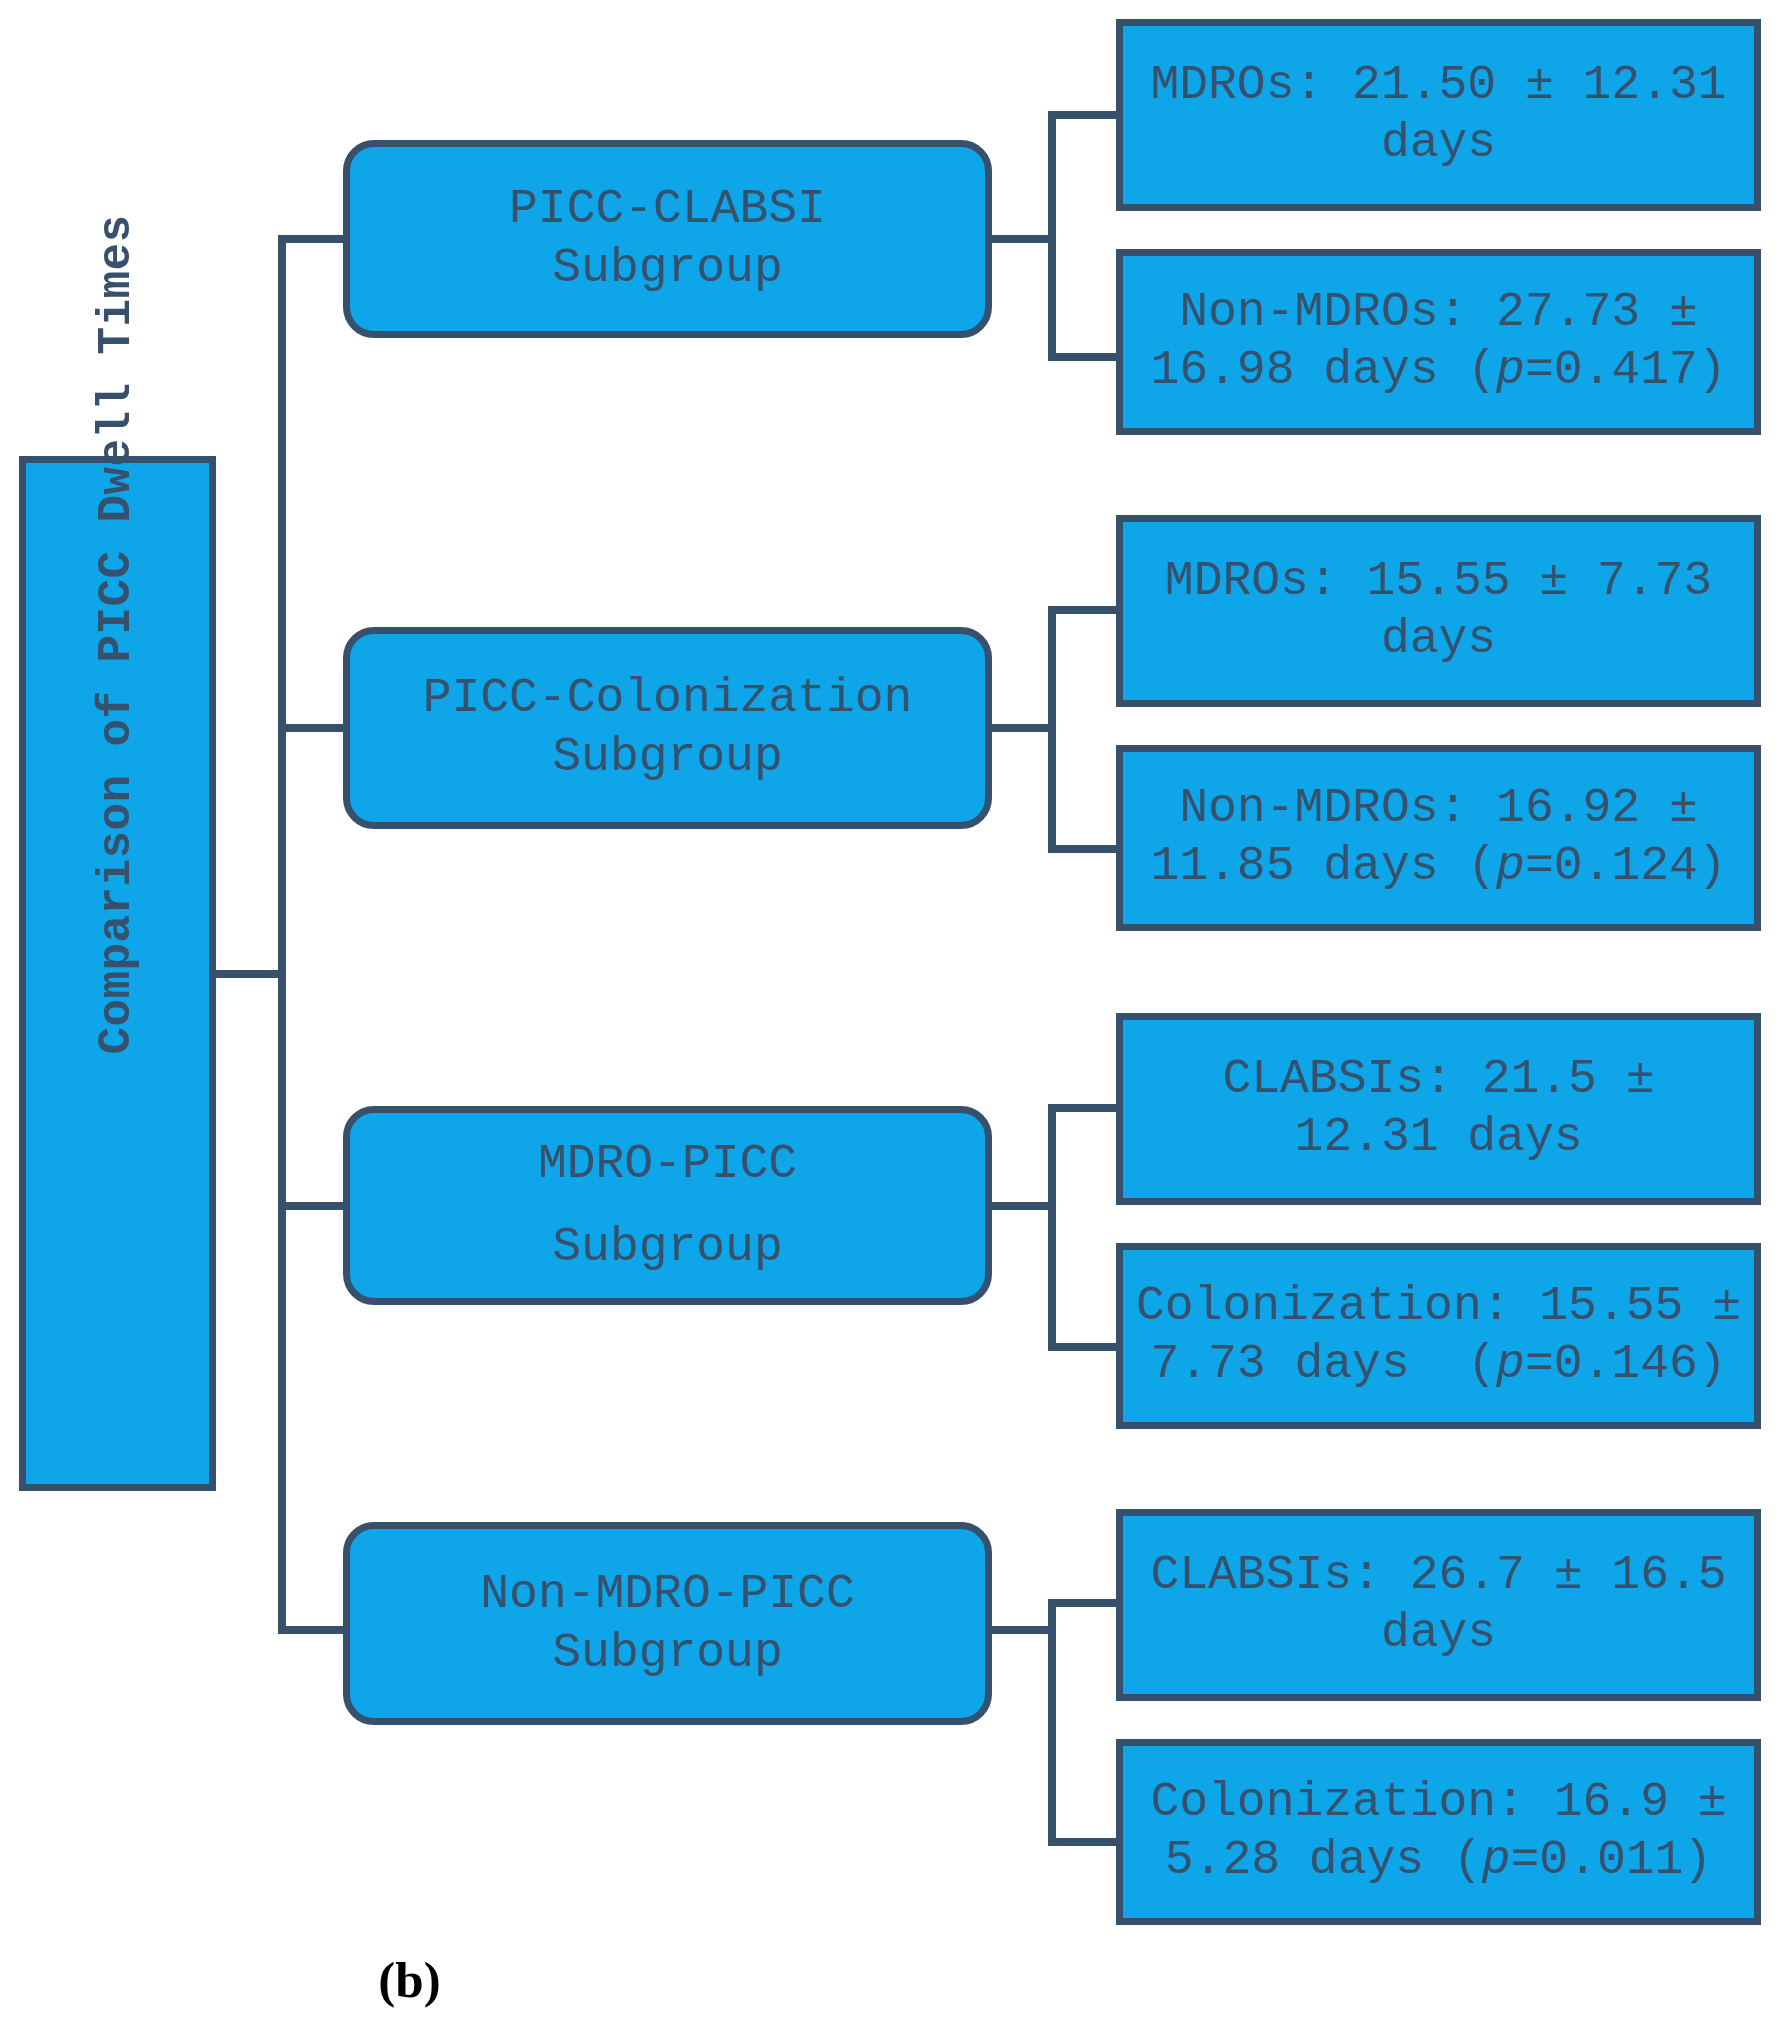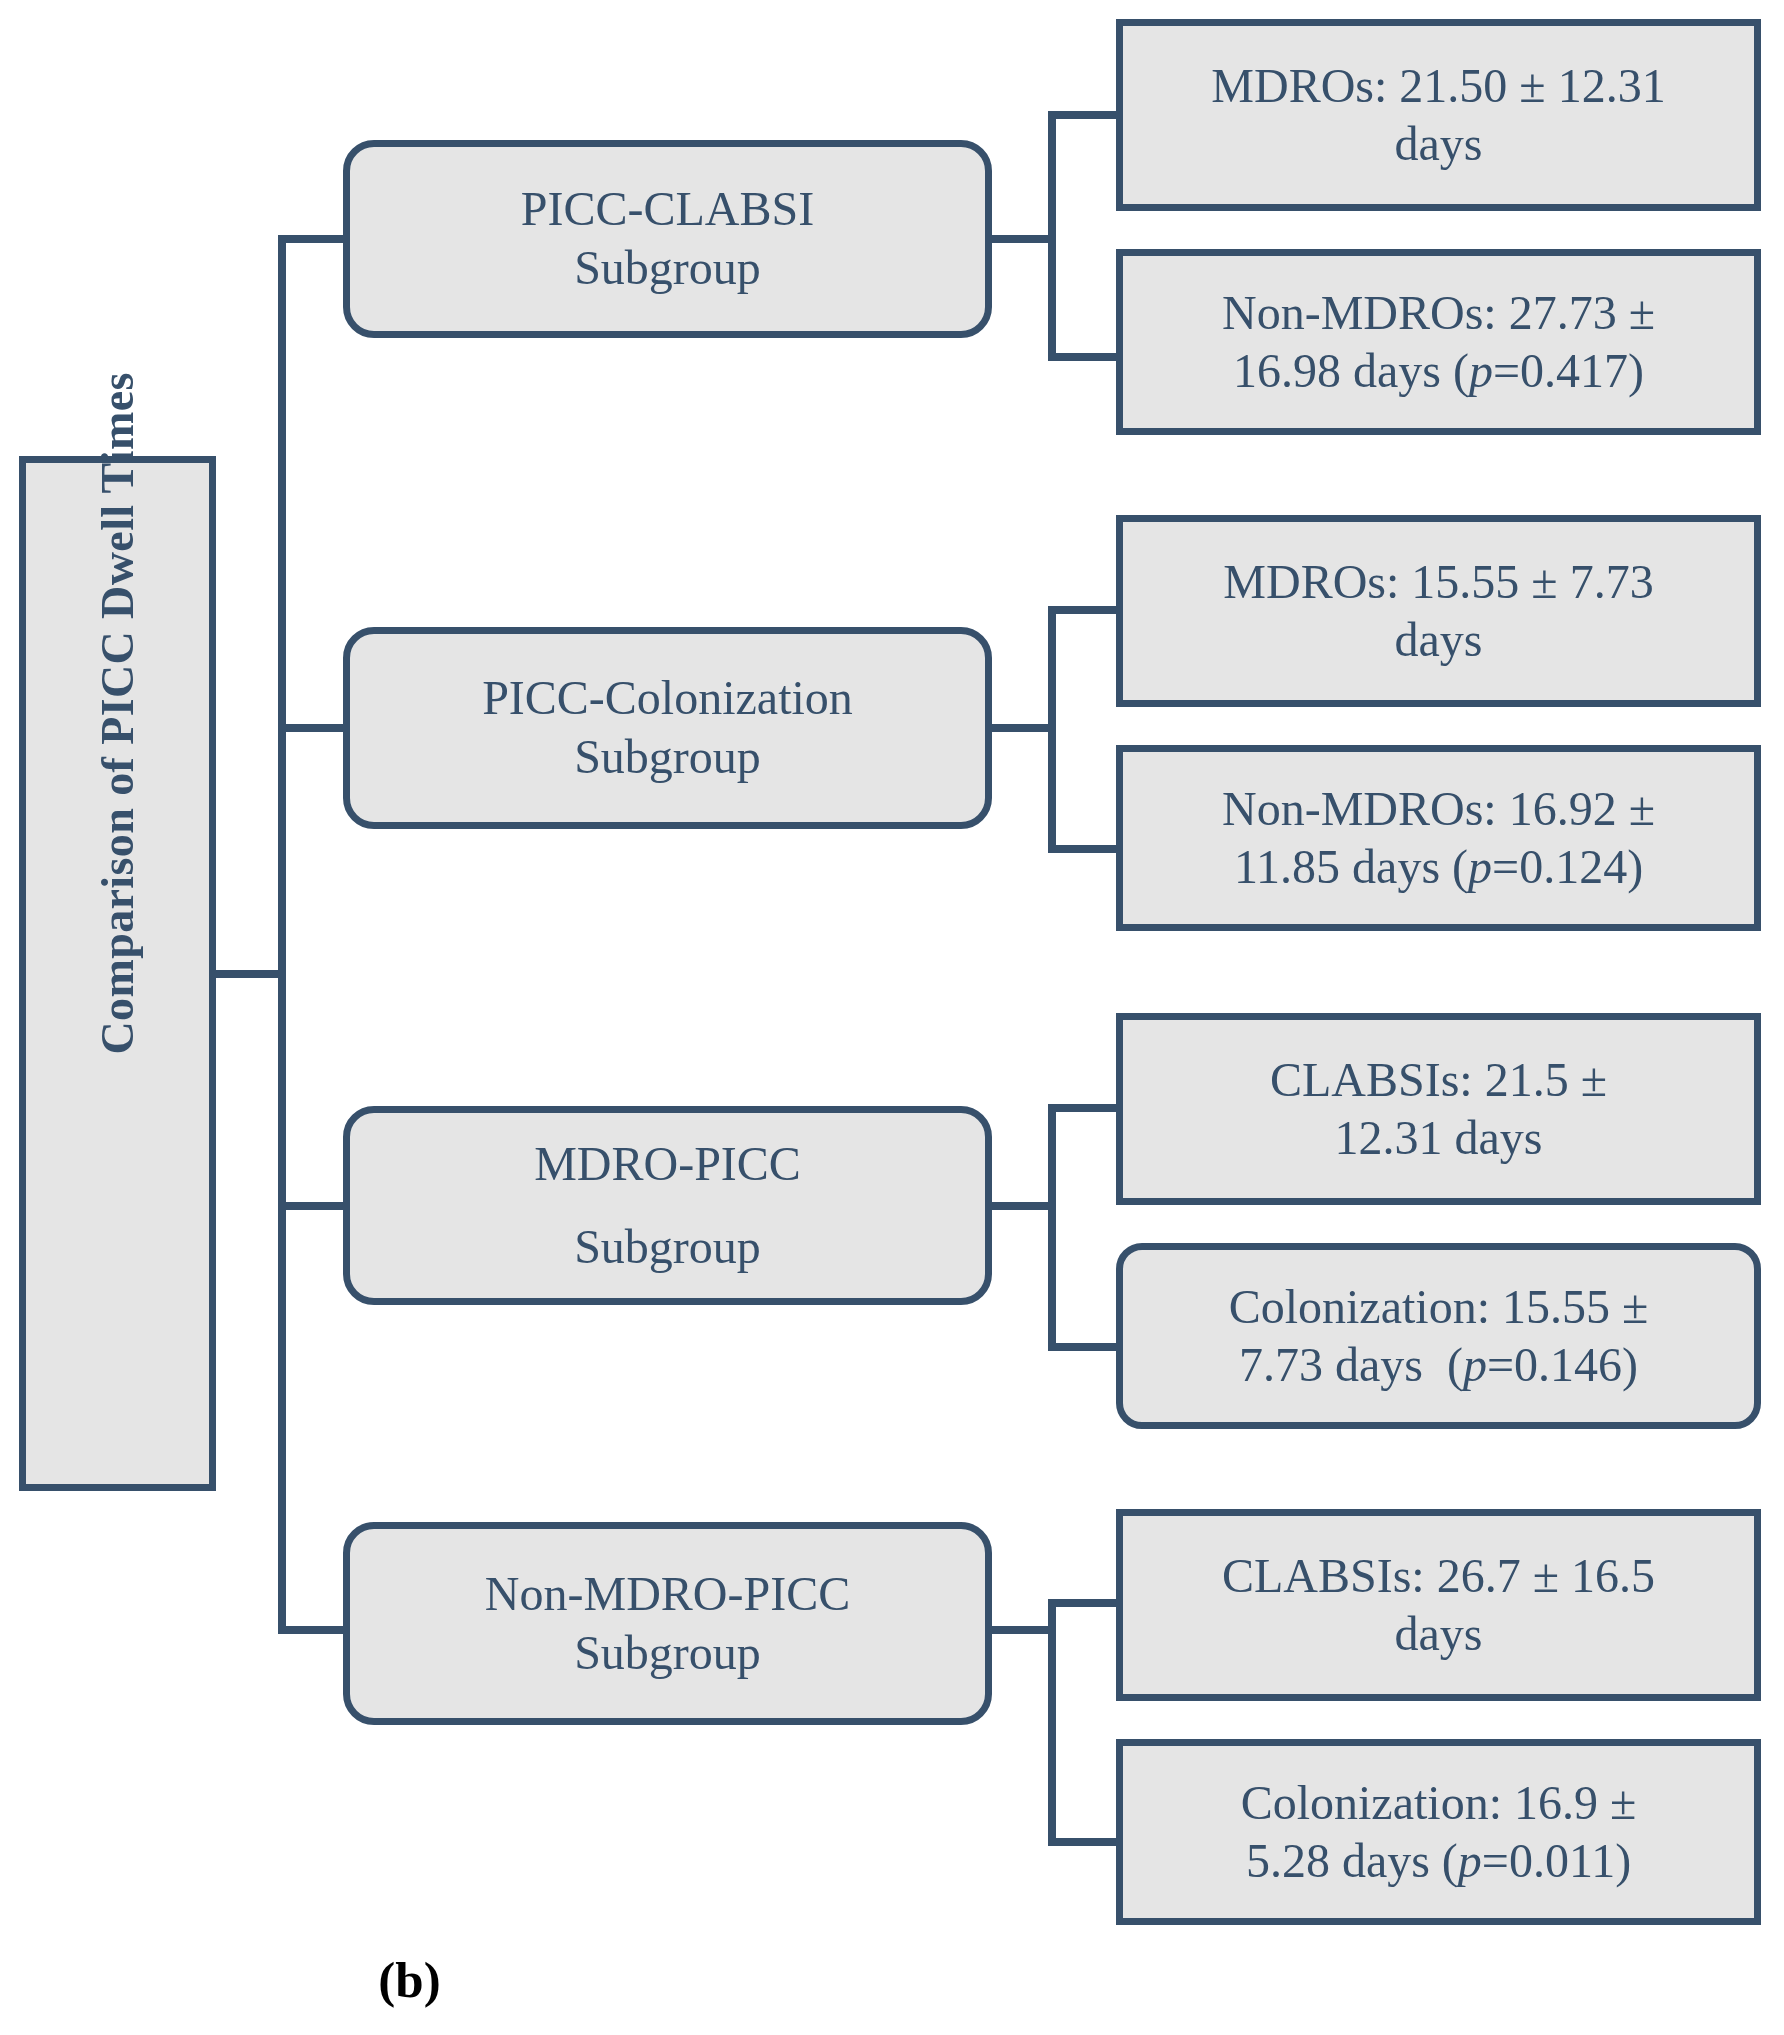--- a/index.html
+++ b/index.html
@@ -7,29 +7,30 @@
   #root-canvas{
     position:relative;
     width:1785px;height:2035px;
     background:#fff;
     overflow:hidden;
   }
   .nbox{
     position:absolute;
     box-sizing:border-box;
     border:7.7px solid var(--stroke,#37506B);
-    background:#e5e5e5;
+    background:#0ea5e9;
     display:flex;
     align-items:center;
     justify-content:center;
     text-align:center;
     color:var(--stroke,#37506B);
     line-height:1.12;
     padding:3.1px 10.7px;
     z-index:3;
+    font-family:Liberation Mono, monospace;
   }
   .nbox .txt{width:100%;display:block;}
   
   #root-box{
     left:19px;top:456px;width:197px;height:1035px;
     font-weight:bold;font-size:46px;
   }
   #root-box .txt{
     transform:rotate(-90deg);
     white-space:nowrap;
@@ -52,21 +53,21 @@
     left:1116px;width:645px;
     font-size:48px;
     text-align:center;
   }
   .rightbox .txt{line-height:1.2;}
   #leaf-0{top:19px;height:192px;}
   #leaf-1{top:249px;height:186px;}
   #leaf-2{top:515px;height:192px;}
   #leaf-3{top:745px;height:186px;}
   #leaf-4{top:1013px;height:192px;}
-  #leaf-5{top:1243px;height:186px;border-radius:26px;}
+  #leaf-5{top:1243px;height:186px;}
   #leaf-6{top:1509px;height:192px;}
   #leaf-7{top:1739px;height:186px;}
   
   .conn{position:absolute;background:#37506B;z-index:1;}
   .v{width:7.7px;}
   .h{height:7.7px;}
   
   #caption{
     position:absolute;left:0;top:1951px;width:1785px;
     text-align:center;

